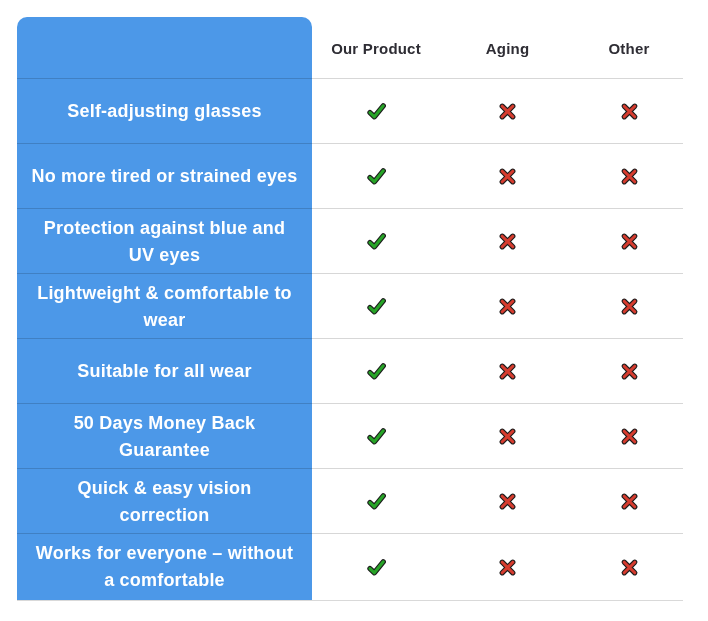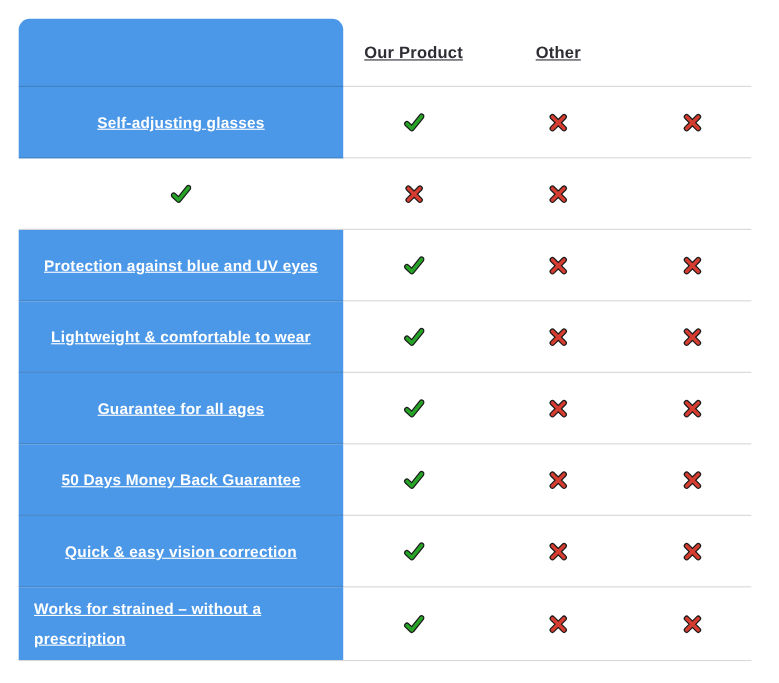--- a/index.html
+++ b/index.html
@@ -36,28 +36,27 @@
   
   .row:not(:last-child)::after{
     content:"";
     position:absolute;left:0;right:0;bottom:0;height:1px;
     background:rgba(0,0,0,0.155);
     z-index:2;
     pointer-events:none;
   }
   .cell{
     display:flex;align-items:center;justify-content:center;
-    text-align:left;
-    text-decoration:underline;
+    text-align:center;
   }
   .feature-cell{
     background:var(--panel-blue);
     color:var(--feature-text);
     font-weight:bold;
-    font-size:14px;
+    font-size:18px;
     line-height:27px;
     letter-spacing:0.2px;
     padding:0 14px;
   }
   .header .feature-cell{
     border-radius:10px 10px 0 0;
   }
   .head-cell{
     font-weight:bold;
     font-size:15px;
@@ -66,20 +65,21 @@
   }
   .icon-cell svg{display:block;}
 </style>
 </head>
 <body>
 
 <div class="table">
   <div class="row header">
     <div class="cell feature-cell"></div>
     <div class="cell head-cell">Our Product</div>
+    <div class="cell head-cell">Aging</div>
     <div class="cell head-cell">Other</div>
   </div>
 
   <div class="row">
     <div class="cell feature-cell">Self-adjusting glasses</div>
     <div class="cell icon-cell">
         <svg width="19" height="19" viewBox="0 0 18 18">
     <path d="M2.8 10 L7 14 L15.4 3.6" fill="none" stroke="#1c1c1c" stroke-width="5" stroke-linecap="round" stroke-linejoin="round"></path>
     <path d="M2.8 10 L7 14 L15.4 3.6" fill="none" stroke="#27a327" stroke-width="2.9" stroke-linecap="round" stroke-linejoin="round"></path>
   </svg>
@@ -92,20 +92,21 @@
       </div>
     <div class="cell icon-cell">
         <svg width="19" height="19" viewBox="0 0 18 18">
     <path d="M4 4 L14 14 M14 4 L4 14" fill="none" stroke="#1c1c1c" stroke-width="5" stroke-linecap="round"></path>
     <path d="M4 4 L14 14 M14 4 L4 14" fill="none" stroke="#d63c2f" stroke-width="2.9" stroke-linecap="round"></path>
   </svg>
       </div>
   </div>
 
   <div class="row">
+    <div class="cell feature-cell">No more tired or strained eyes</div>
     <div class="cell icon-cell">
         <svg width="19" height="19" viewBox="0 0 18 18">
     <path d="M2.8 10 L7 14 L15.4 3.6" fill="none" stroke="#1c1c1c" stroke-width="5" stroke-linecap="round" stroke-linejoin="round"></path>
     <path d="M2.8 10 L7 14 L15.4 3.6" fill="none" stroke="#27a327" stroke-width="2.9" stroke-linecap="round" stroke-linejoin="round"></path>
   </svg>
       </div>
     <div class="cell icon-cell">
         <svg width="19" height="19" viewBox="0 0 18 18">
     <path d="M4 4 L14 14 M14 4 L4 14" fill="none" stroke="#1c1c1c" stroke-width="5" stroke-linecap="round"></path>
     <path d="M4 4 L14 14 M14 4 L4 14" fill="none" stroke="#d63c2f" stroke-width="2.9" stroke-linecap="round"></path>
@@ -157,21 +158,21 @@
       </div>
     <div class="cell icon-cell">
         <svg width="19" height="19" viewBox="0 0 18 18">
     <path d="M4 4 L14 14 M14 4 L4 14" fill="none" stroke="#1c1c1c" stroke-width="5" stroke-linecap="round"></path>
     <path d="M4 4 L14 14 M14 4 L4 14" fill="none" stroke="#d63c2f" stroke-width="2.9" stroke-linecap="round"></path>
   </svg>
       </div>
   </div>
 
   <div class="row">
-    <div class="cell feature-cell">Guarantee for all ages</div>
+    <div class="cell feature-cell">Suitable for all wear</div>
     <div class="cell icon-cell">
         <svg width="19" height="19" viewBox="0 0 18 18">
     <path d="M2.8 10 L7 14 L15.4 3.6" fill="none" stroke="#1c1c1c" stroke-width="5" stroke-linecap="round" stroke-linejoin="round"></path>
     <path d="M2.8 10 L7 14 L15.4 3.6" fill="none" stroke="#27a327" stroke-width="2.9" stroke-linecap="round" stroke-linejoin="round"></path>
   </svg>
       </div>
     <div class="cell icon-cell">
         <svg width="19" height="19" viewBox="0 0 18 18">
     <path d="M4 4 L14 14 M14 4 L4 14" fill="none" stroke="#1c1c1c" stroke-width="5" stroke-linecap="round"></path>
     <path d="M4 4 L14 14 M14 4 L4 14" fill="none" stroke="#d63c2f" stroke-width="2.9" stroke-linecap="round"></path>
@@ -223,21 +224,21 @@
       </div>
     <div class="cell icon-cell">
         <svg width="19" height="19" viewBox="0 0 18 18">
     <path d="M4 4 L14 14 M14 4 L4 14" fill="none" stroke="#1c1c1c" stroke-width="5" stroke-linecap="round"></path>
     <path d="M4 4 L14 14 M14 4 L4 14" fill="none" stroke="#d63c2f" stroke-width="2.9" stroke-linecap="round"></path>
   </svg>
       </div>
   </div>
 
   <div class="row">
-    <div class="cell feature-cell">Works for strained – without a prescription</div>
+    <div class="cell feature-cell">Works for everyone – without a comfortable</div>
     <div class="cell icon-cell">
         <svg width="19" height="19" viewBox="0 0 18 18">
     <path d="M2.8 10 L7 14 L15.4 3.6" fill="none" stroke="#1c1c1c" stroke-width="5" stroke-linecap="round" stroke-linejoin="round"></path>
     <path d="M2.8 10 L7 14 L15.4 3.6" fill="none" stroke="#27a327" stroke-width="2.9" stroke-linecap="round" stroke-linejoin="round"></path>
   </svg>
       </div>
     <div class="cell icon-cell">
         <svg width="19" height="19" viewBox="0 0 18 18">
     <path d="M4 4 L14 14 M14 4 L4 14" fill="none" stroke="#1c1c1c" stroke-width="5" stroke-linecap="round"></path>
     <path d="M4 4 L14 14 M14 4 L4 14" fill="none" stroke="#d63c2f" stroke-width="2.9" stroke-linecap="round"></path>

